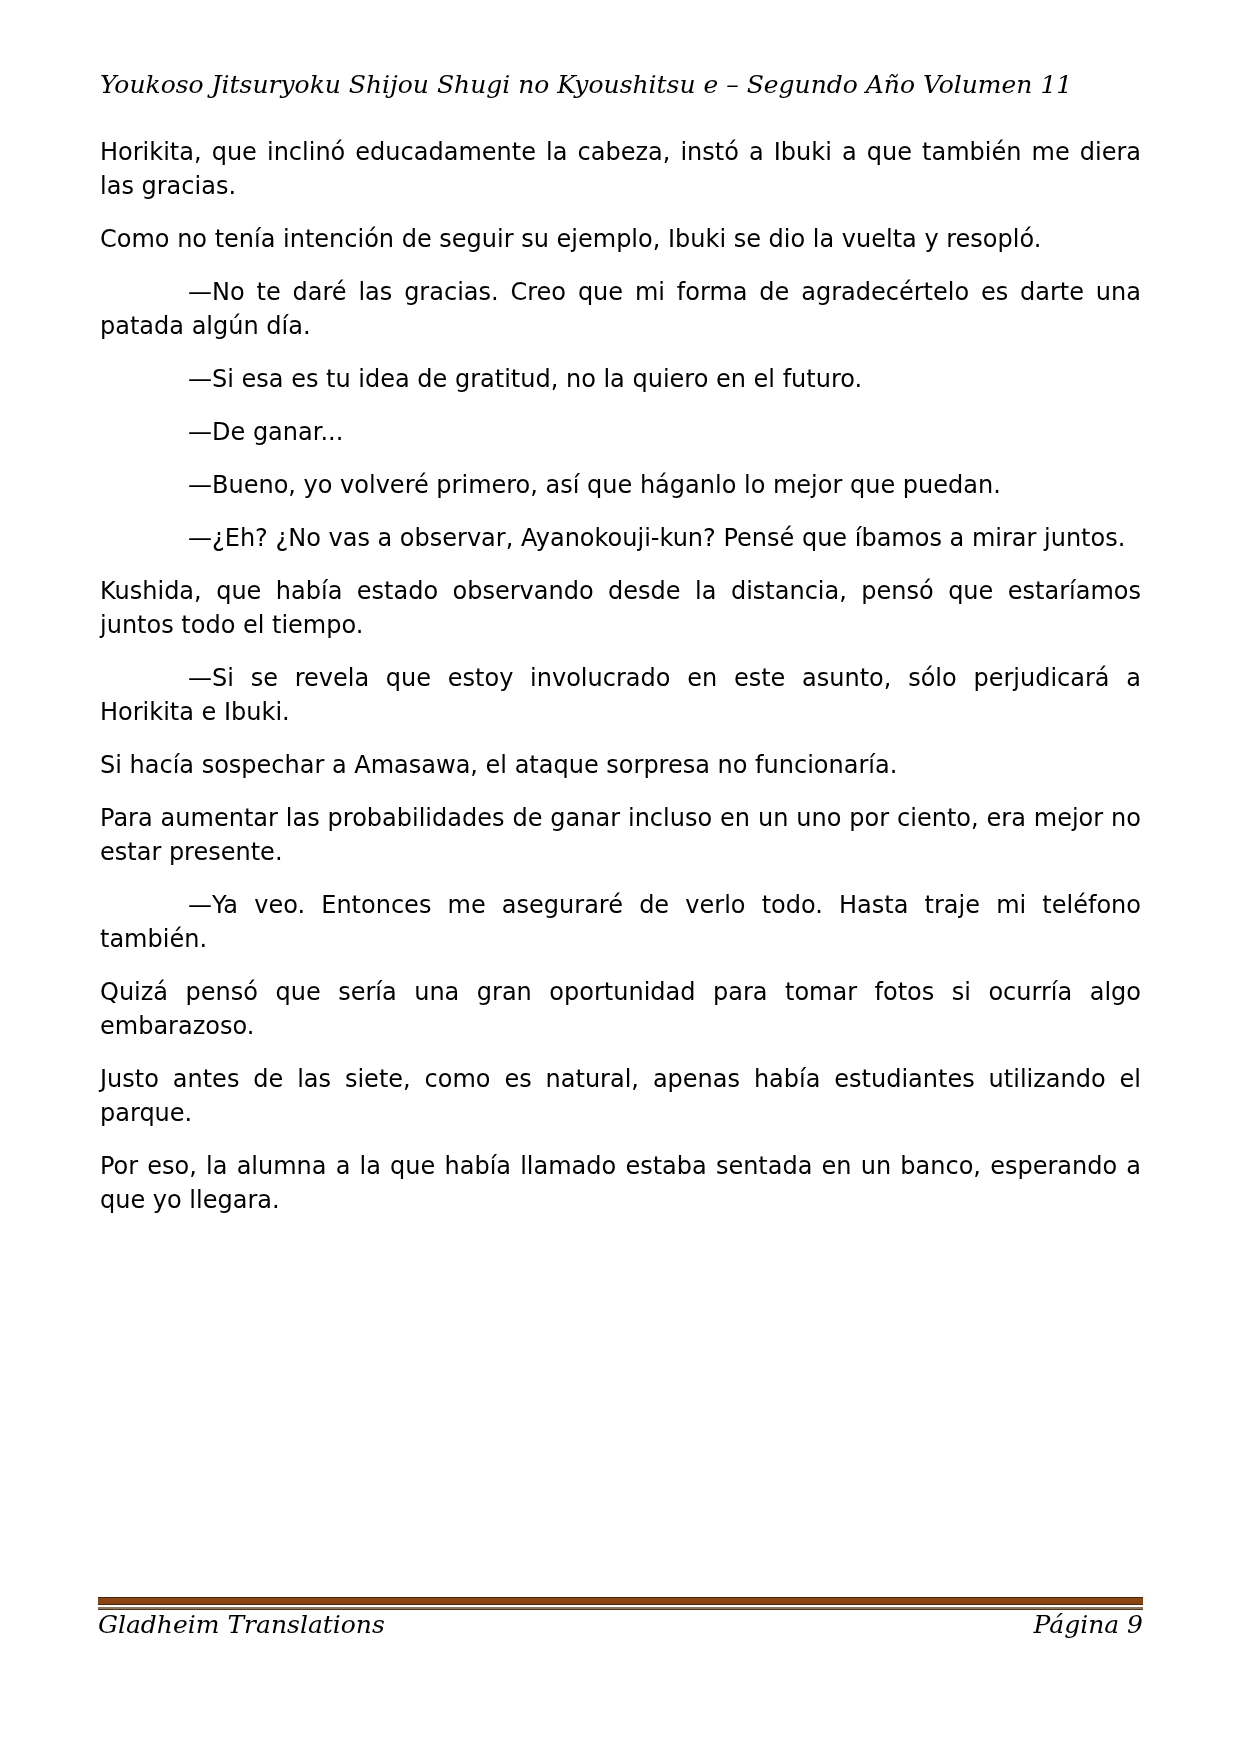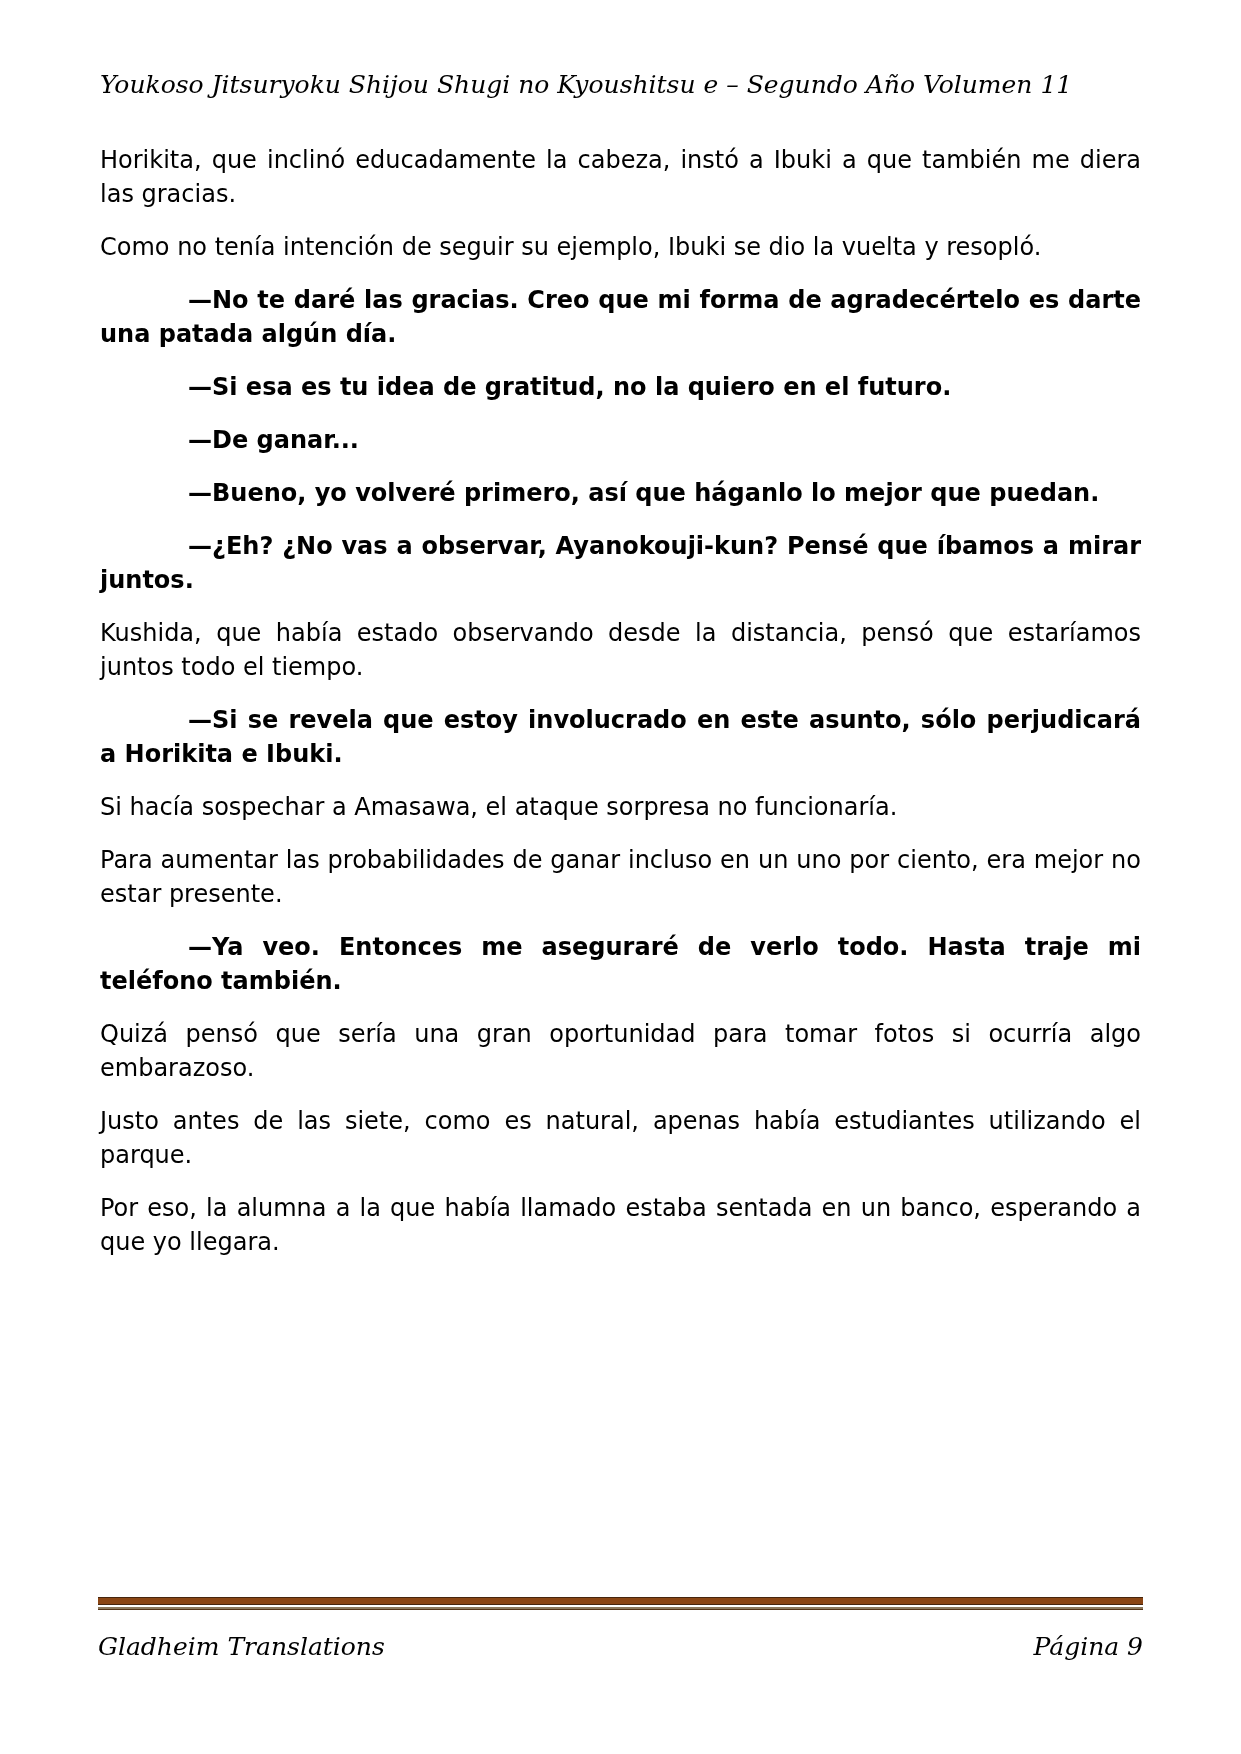--- a/index.html
+++ b/index.html
@@ -31,29 +31,27 @@
   
   .doc-body {
     position: absolute;
     top: 135px;
     left: 100px;
     width: 1041px;
     font-family: "DejaVu Sans", "Liberation Sans", sans-serif;
     font-size: 24px;
     line-height: 34px;
     color: #000000;
-    margin-top: 8px;
   }
   .doc-body p {
     margin: 0 0 19px 0;
     text-align: justify;
   }
   .doc-body p.indent {
     text-indent: 88px;
-    font-weight: bold;
   }
   
   .doc-footer {
     position: absolute;
     top: 1597px;
     left: 98px;
     width: 1045px;
   }
   .rule-thick {
     height: 6px;
@@ -61,21 +59,20 @@
     border-top: 1px solid #46250d;
     border-bottom: 1px solid #46250d;
   }
   .rule-thin {
     margin-top: 2px;
     height: 2px;
     background: #8d7a5e;
     border-bottom: 1px solid #533418;
   }
   .footer-row {
-    margin-top: 22px;
     display: flex;
     justify-content: space-between;
     align-items: baseline;
     font-family: "DejaVu Serif", cursive;
     font-style: italic;
     font-size: 25px;
     color: #000000;
   }
 </style>
 </head>

